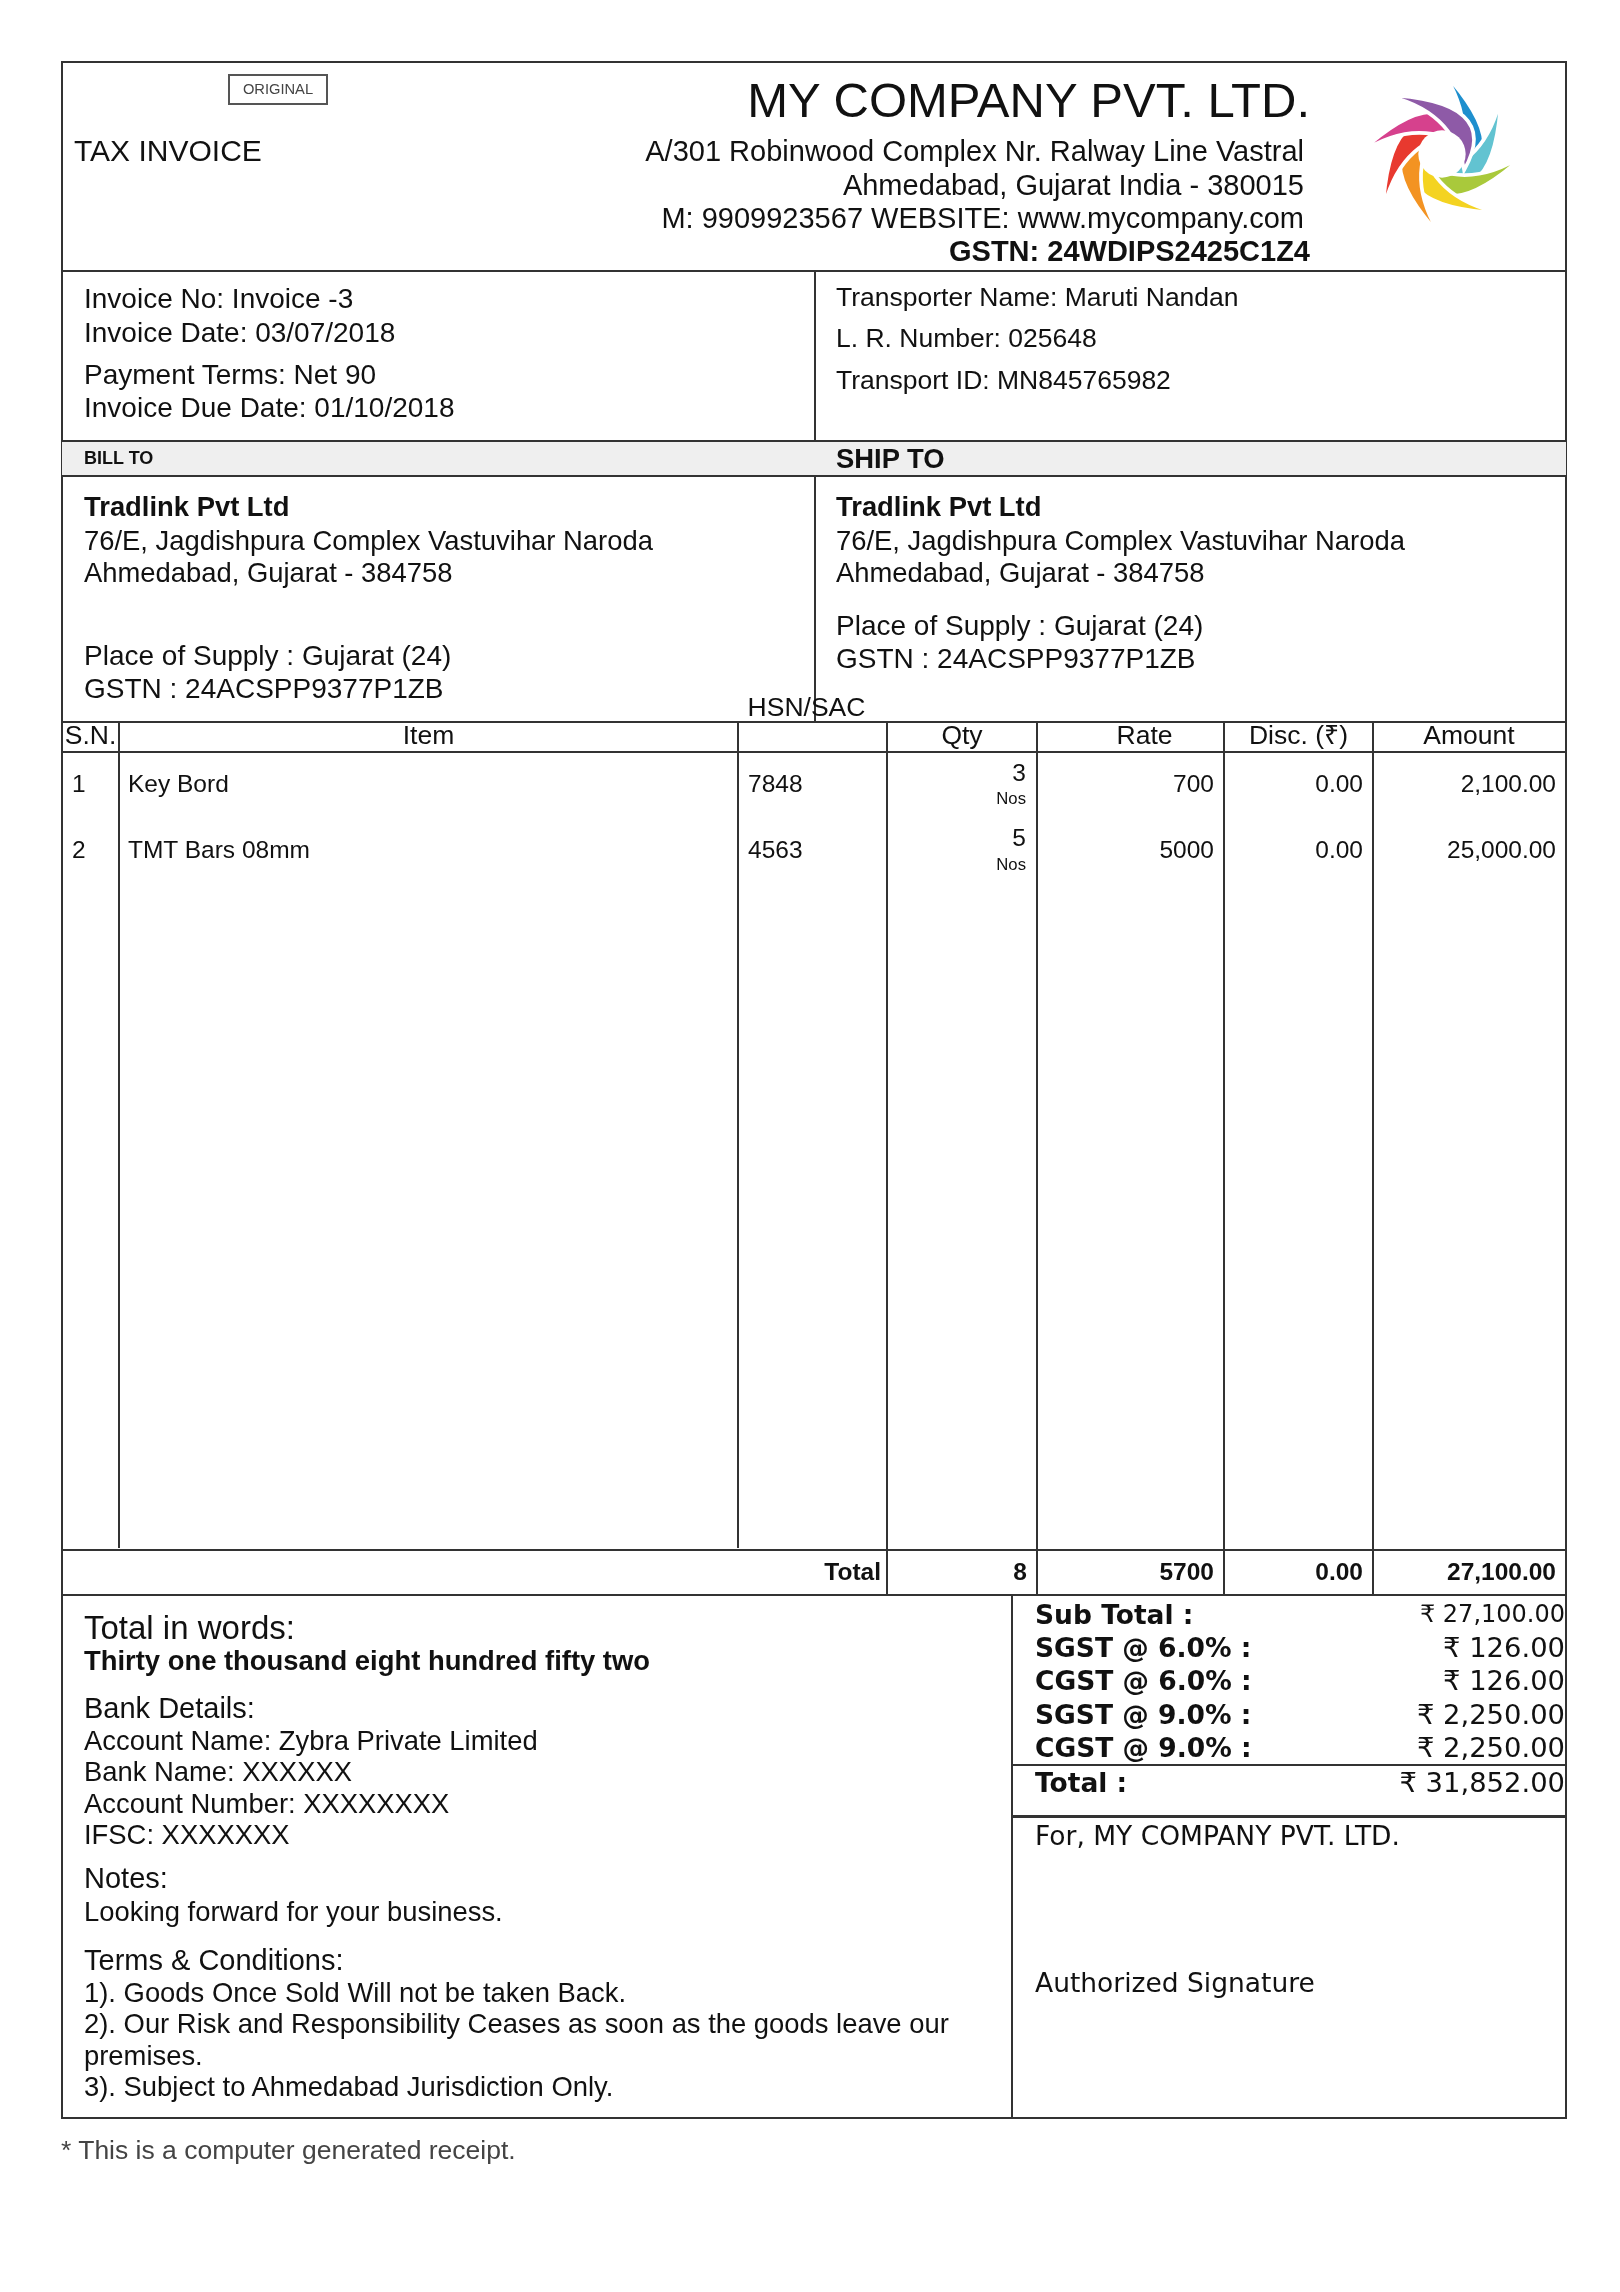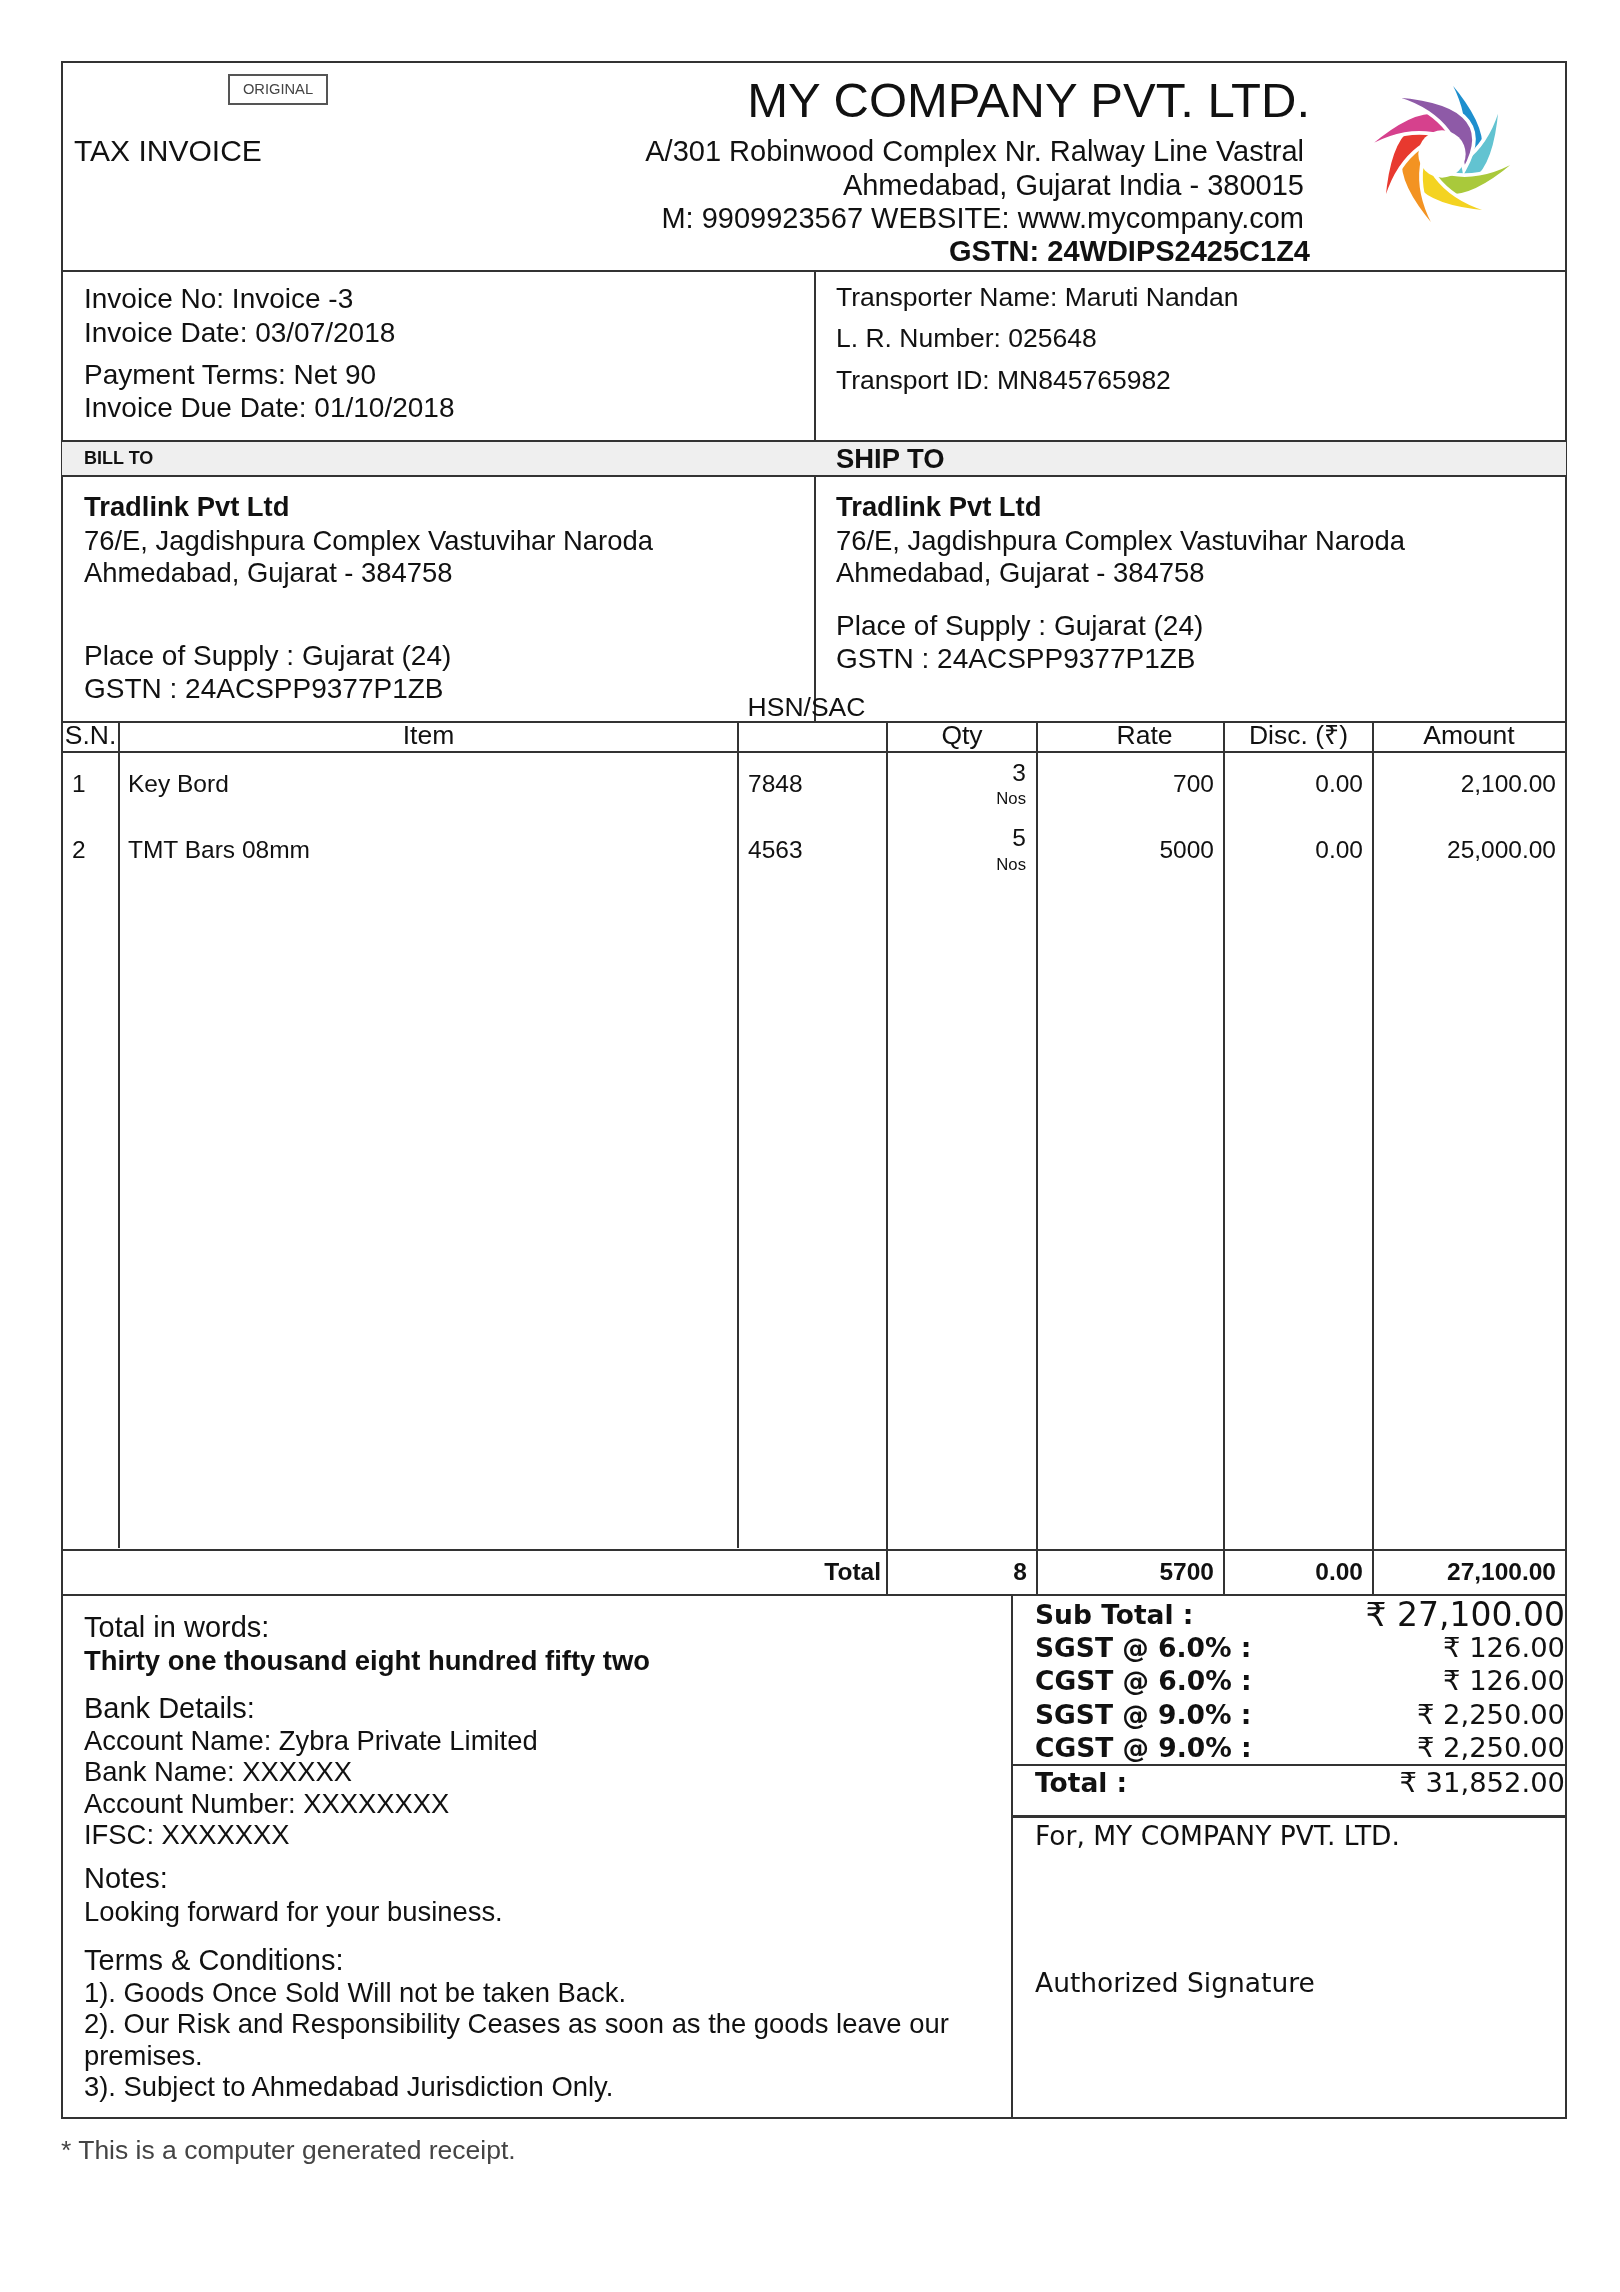--- a/index.html
+++ b/index.html
@@ -122,41 +122,41 @@
 <div>
   <div class="t cond b num right" style="right:739px; top:1556px;">Total</div>
   <div class="t cond b num right" style="right:593px; top:1556px;">8</div>
   <div class="t cond b num right" style="right:406px; top:1556px;">5700</div>
   <div class="t cond b num right" style="right:257px; top:1556px;">0.00</div>
   <div class="t cond b num right" style="right:64px; top:1556px;">27,100.00</div>
 </div>
 
 <div class="vline" style="left:1011px; top:1595px; height:524px;"></div>
 
-<div class="t cond" style="left:84px; top:1611px; font-size:29px; line-height:33px;">Total in words:</div>
+<div class="t cond" style="left:84px; top:1611px; font-size:33px; line-height:33px;">Total in words:</div>
 <div class="t cond b" style="left:84px; top:1645px; font-size:27.4px; line-height:31px;">Thirty one thousand eight hundred fifty two</div>
 
 <div class="t cond" style="left:84px; top:1692px; font-size:29px; line-height:33px;">Bank Details:</div>
 <div class="t cond" style="left:84px; top:1725px; font-size:27.4px; line-height:31px;">Account Name: Zybra Private Limited</div>
 <div class="t cond" style="left:84px; top:1756px; font-size:27.4px; line-height:31px;">Bank Name: XXXXXX</div>
 <div class="t cond" style="left:84px; top:1788px; font-size:27.4px; line-height:31px;">Account Number: XXXXXXXX</div>
 <div class="t cond" style="left:84px; top:1819px; font-size:27.4px; line-height:31px;">IFSC: XXXXXXX</div>
 
 <div class="t cond" style="left:84px; top:1862px; font-size:29px; line-height:33px;">Notes:</div>
 <div class="t cond" style="left:84px; top:1896px; font-size:27.4px; line-height:31px;">Looking forward for your business.</div>
 
 <div class="t cond" style="left:84px; top:1944px; font-size:29px; line-height:33px;">Terms &amp; Conditions:</div>
 <div class="t cond" style="left:84px; top:1977px; font-size:27.4px; line-height:31px;">1). Goods Once Sold Will not be taken Back.</div>
 <div class="t cond" style="left:84px; top:2008px; font-size:27.4px; line-height:31px;">2). Our Risk and Responsibility Ceases as soon as the goods leave our</div>
 <div class="t cond" style="left:84px; top:2040px; font-size:27.4px; line-height:31px;">premises.</div>
 <div class="t cond" style="left:84px; top:2071px; font-size:27.4px; line-height:31px;">3). Subject to Ahmedabad Jurisdiction Only.</div>
 
 <div>
   <div class="t b" style="left:1035px; top:1598px; font-size:26.5px; line-height:33px;">Sub Total :</div>
-  <div class="t right" style="right:55px; top:1598px; font-size:33px; line-height:33px;margin-left:48px;">₹ 27,100.00</div>
+  <div class="t right" style="right:55px; top:1598px; font-size:24px; line-height:33px;margin-left:48px;">₹ 27,100.00</div>
   <div class="t b" style="left:1035px; top:1631px; font-size:26.5px; line-height:33px;">SGST @ 6.0% :</div>
   <div class="t right" style="right:55px; top:1631px; font-size:27.4px; line-height:33px;">₹ 126.00</div>
   <div class="t b" style="left:1035px; top:1664px; font-size:26.5px; line-height:33px;">CGST @ 6.0% :</div>
   <div class="t right" style="right:55px; top:1664px; font-size:27.4px; line-height:33px;">₹ 126.00</div>
   <div class="t b" style="left:1035px; top:1698px; font-size:26.5px; line-height:33px;">SGST @ 9.0% :</div>
   <div class="t right" style="right:55px; top:1698px; font-size:27.4px; line-height:33px;">₹ 2,250.00</div>
   <div class="t b" style="left:1035px; top:1731px; font-size:26.5px; line-height:33px;">CGST @ 9.0% :</div>
   <div class="t right" style="right:55px; top:1731px; font-size:27.4px; line-height:33px;">₹ 2,250.00</div>
   <div class="hline" style="left:1012px; top:1764px; width:555px;"></div>
   <div class="t b" style="left:1035px; top:1766px; font-size:26.5px; line-height:33px;">Total :</div>

